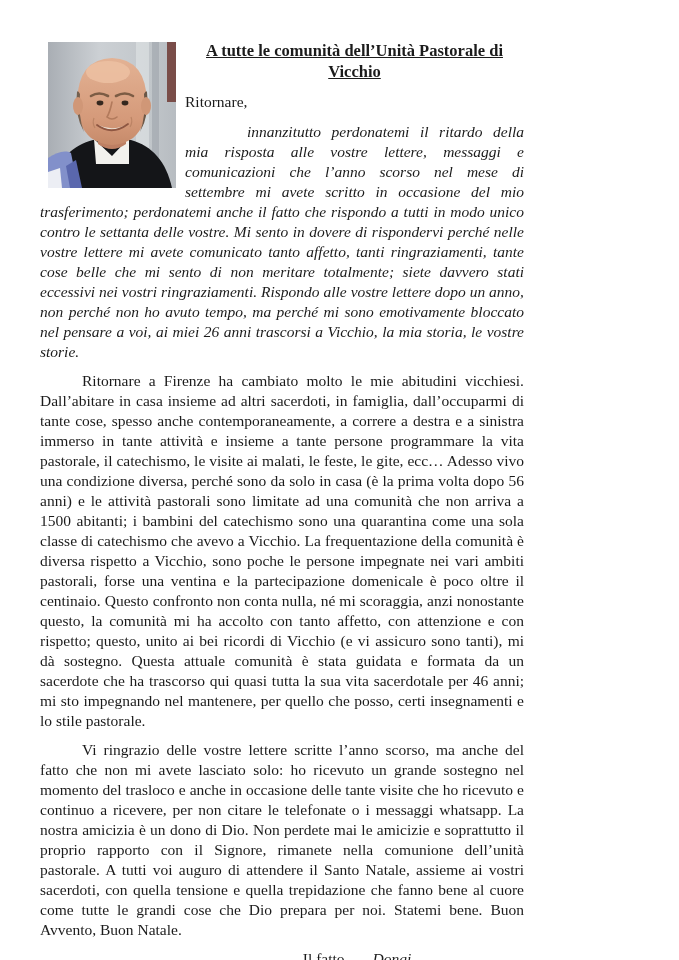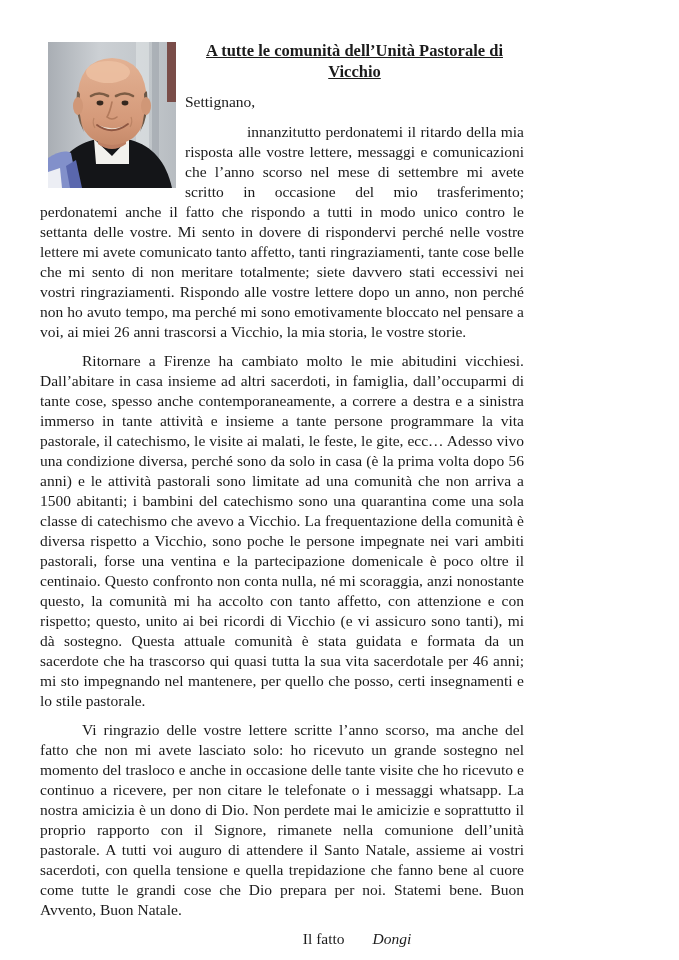--- a/index.html
+++ b/index.html
@@ -37,21 +37,21 @@
     line-height: 21px;
   }
   p {
     margin: 0 0 9px 0;
     text-align: justify;
   }
   .salutation {
     text-align: left;
     margin-bottom: 10px;
   }
-  .para-first { text-indent: 62px; }
+  .para-first { text-indent: 62px; font-style: italic; }
   .para-indent { text-indent: 42px; font-family: Liberation Serif, serif; }
   .signature {
     text-align: center;
     padding-left: 150px;
     margin-bottom: 10px;
   }
   .signature em { font-style: italic; margin-left: 24px; }
   .invitation strong { font-weight: bold; }
   .dateline {
     font-size: 14px;
@@ -115,21 +115,21 @@
       <path d="M50 83 Q64 93 80 82 Q65 90 50 83 Z" fill="#e9ded2"></path>
       <path d="M49 83 Q64 94 80 82" stroke="#8e5641" stroke-width="1.8" fill="none" stroke-linecap="round"></path>
 
       <path d="M46 76 Q44 81 47 86" stroke="#bb8465" stroke-width="1.2" fill="none"></path>
       <path d="M83 75 Q85 80 82 85" stroke="#bb8465" stroke-width="1.2" fill="none"></path>
     </svg>
   </div>
 
   <h1 class="title">A tutte le comunità dell’Unità Pastorale di Vicchio</h1>
 
-  <p class="salutation">Settignano,</p>
+  <p class="salutation">Ritornare,</p>
 
   <p class="para-first">innanzitutto perdonatemi il ritardo della mia risposta alle vostre lettere, messaggi e comunicazioni che l’anno scorso nel mese di settembre mi avete scritto in occasione del mio trasferimento; perdonatemi anche il fatto che rispondo a tutti in modo unico contro le settanta delle vostre. Mi sento in dovere di rispondervi perché nelle vostre lettere mi avete comunicato tanto affetto, tanti ringraziamenti, tante cose belle che mi sento di non meritare totalmente; siete davvero stati eccessivi nei vostri ringraziamenti. Rispondo alle vostre lettere dopo un anno, non perché non ho avuto tempo, ma perché mi sono emotivamente bloccato nel pensare a voi, ai miei 26 anni trascorsi a Vicchio, la mia storia, le vostre storie.</p>
 
   <p class="para-indent">Ritornare a Firenze ha cambiato molto le mie abitudini vicchiesi. Dall’abitare in casa insieme ad altri sacerdoti, in famiglia, dall’occuparmi di tante cose, spesso anche contemporaneamente, a correre a destra e a sinistra immerso in tante attività e insieme a tante persone programmare la vita pastorale, il catechismo, le visite ai malati, le feste, le gite, ecc… Adesso vivo una condizione diversa, perché sono da solo in casa (è la prima volta dopo 56 anni) e le attività pastorali sono limitate ad una comunità che non arriva a 1500 abitanti; i bambini del catechismo sono una quarantina come una sola classe di catechismo che avevo a Vicchio. La frequentazione della comunità è diversa rispetto a Vicchio, sono poche le persone impegnate nei vari ambiti pastorali, forse una ventina e la partecipazione domenicale è poco oltre il centinaio. Questo confronto non conta nulla, né mi scoraggia, anzi nonostante questo, la comunità mi ha accolto con tanto affetto, con attenzione e con rispetto; questo, unito ai bei ricordi di Vicchio (e vi assicuro sono tanti), mi dà sostegno. Questa attuale comunità è stata guidata e formata da un sacerdote che ha trascorso qui quasi tutta la sua vita sacerdotale per 46 anni; mi sto impegnando nel mantenere, per quello che posso, certi insegnamenti e lo stile pastorale.</p>
 
   <p class="para-indent">Vi ringrazio delle vostre lettere scritte l’anno scorso, ma anche del fatto che non mi avete lasciato solo: ho ricevuto un grande sostegno nel momento del trasloco e anche in occasione delle tante visite che ho ricevuto e continuo a ricevere, per non citare le telefonate o i messaggi whatsapp. La nostra amicizia è un dono di Dio. Non perdete mai le amicizie e soprattutto il proprio rapporto con il Signore, rimanete nella comunione dell’unità pastorale. A tutti voi auguro di attendere il Santo Natale, assieme ai vostri sacerdoti, con quella tensione e quella trepidazione che fanno bene al cuore come tutte le grandi cose che Dio prepara per noi. Statemi bene. Buon Avvento, Buon Natale.</p>
 
   <p class="signature"><span>Il fatto </span><em>Dongi</em></p>
 
 

